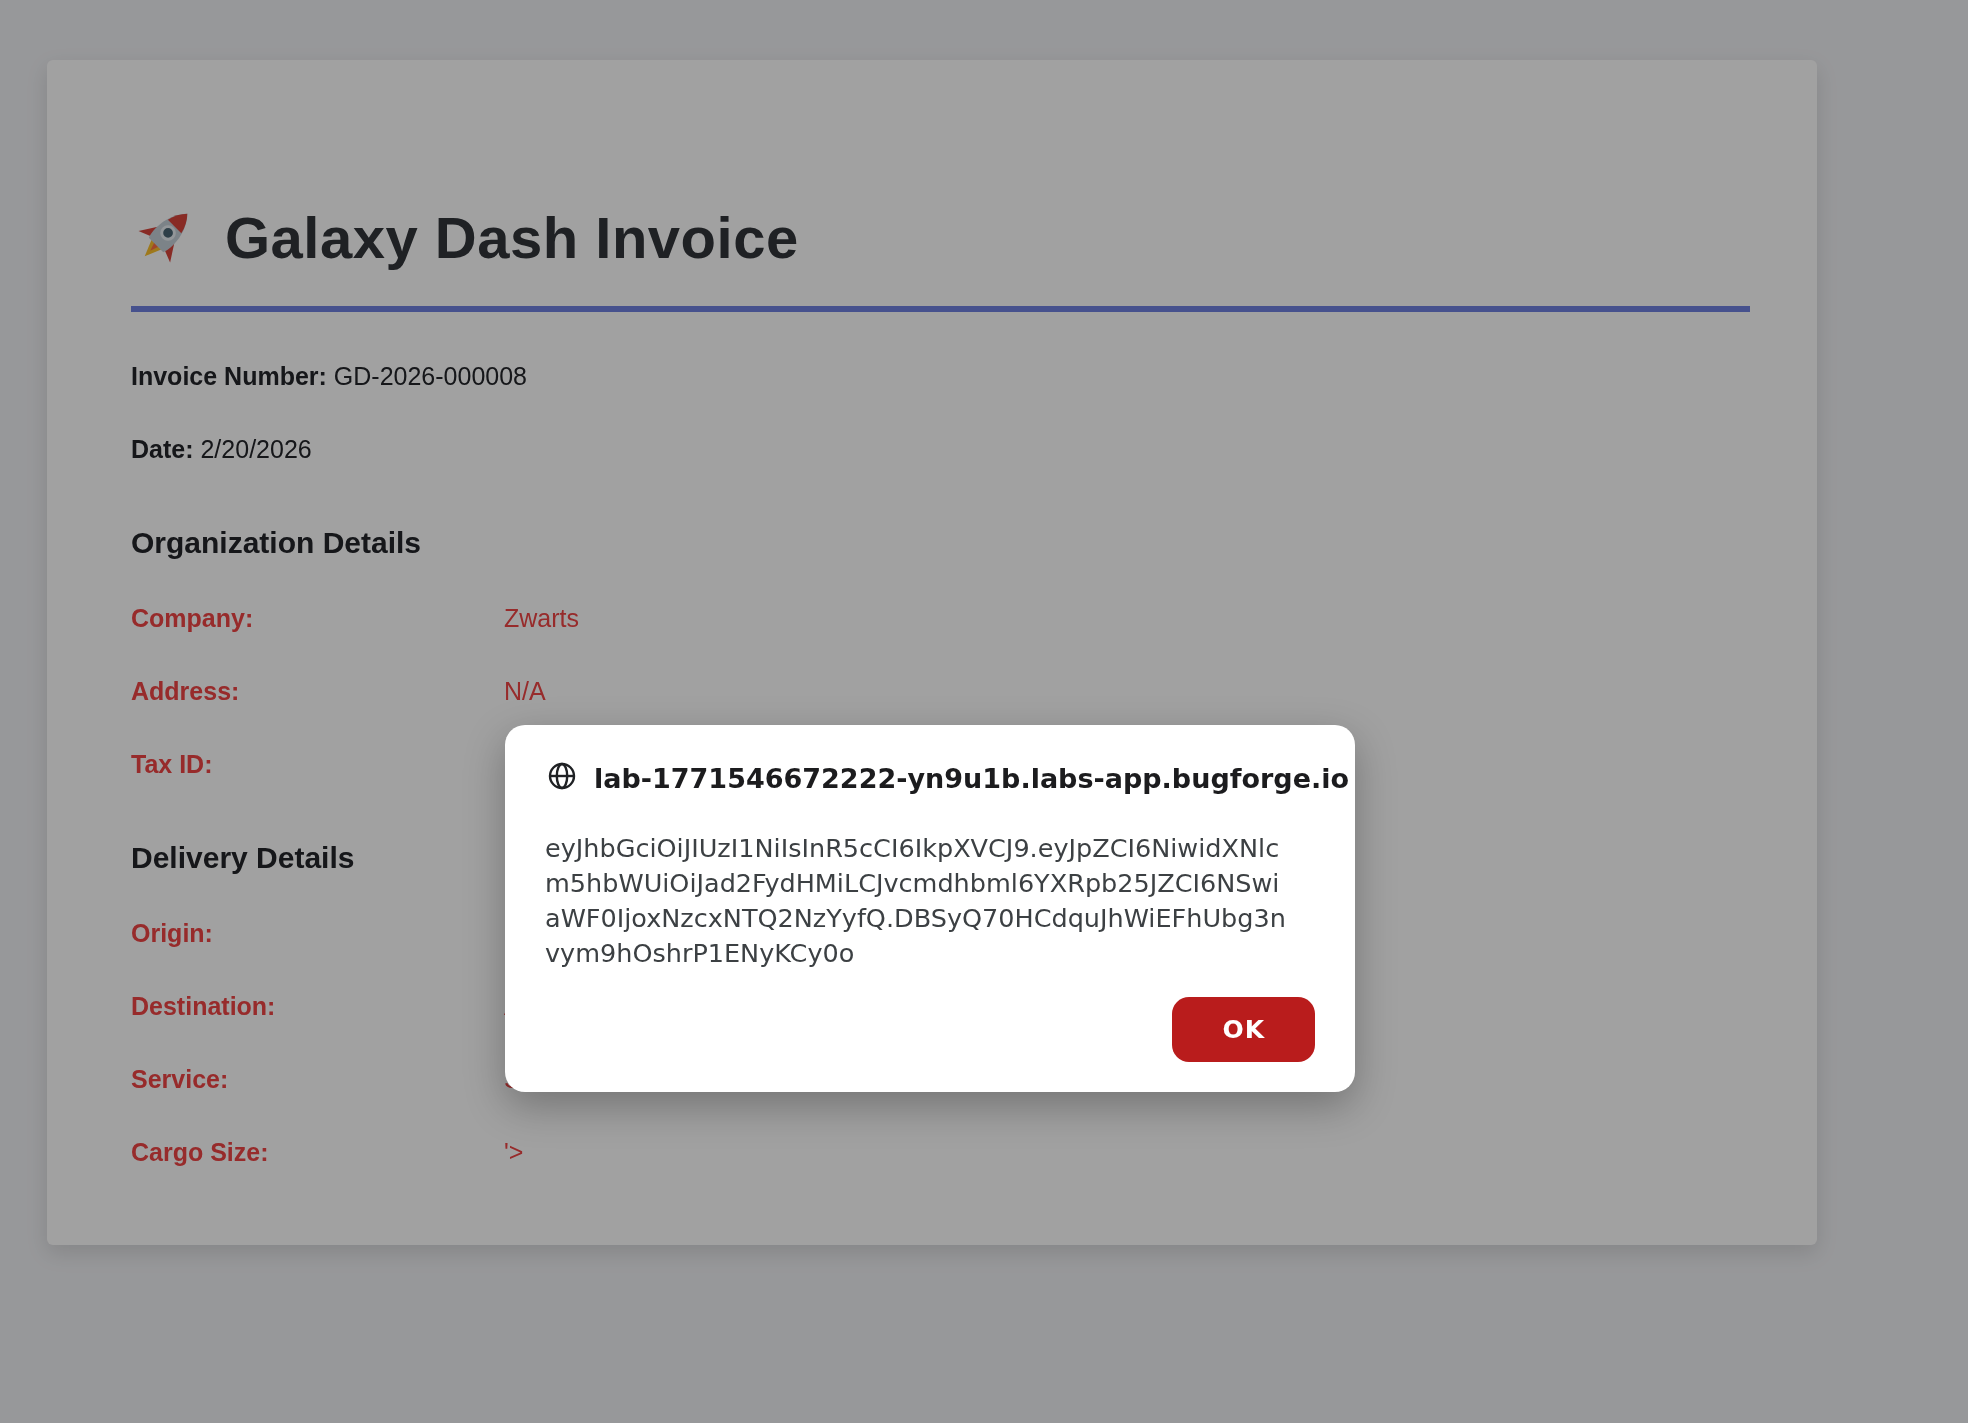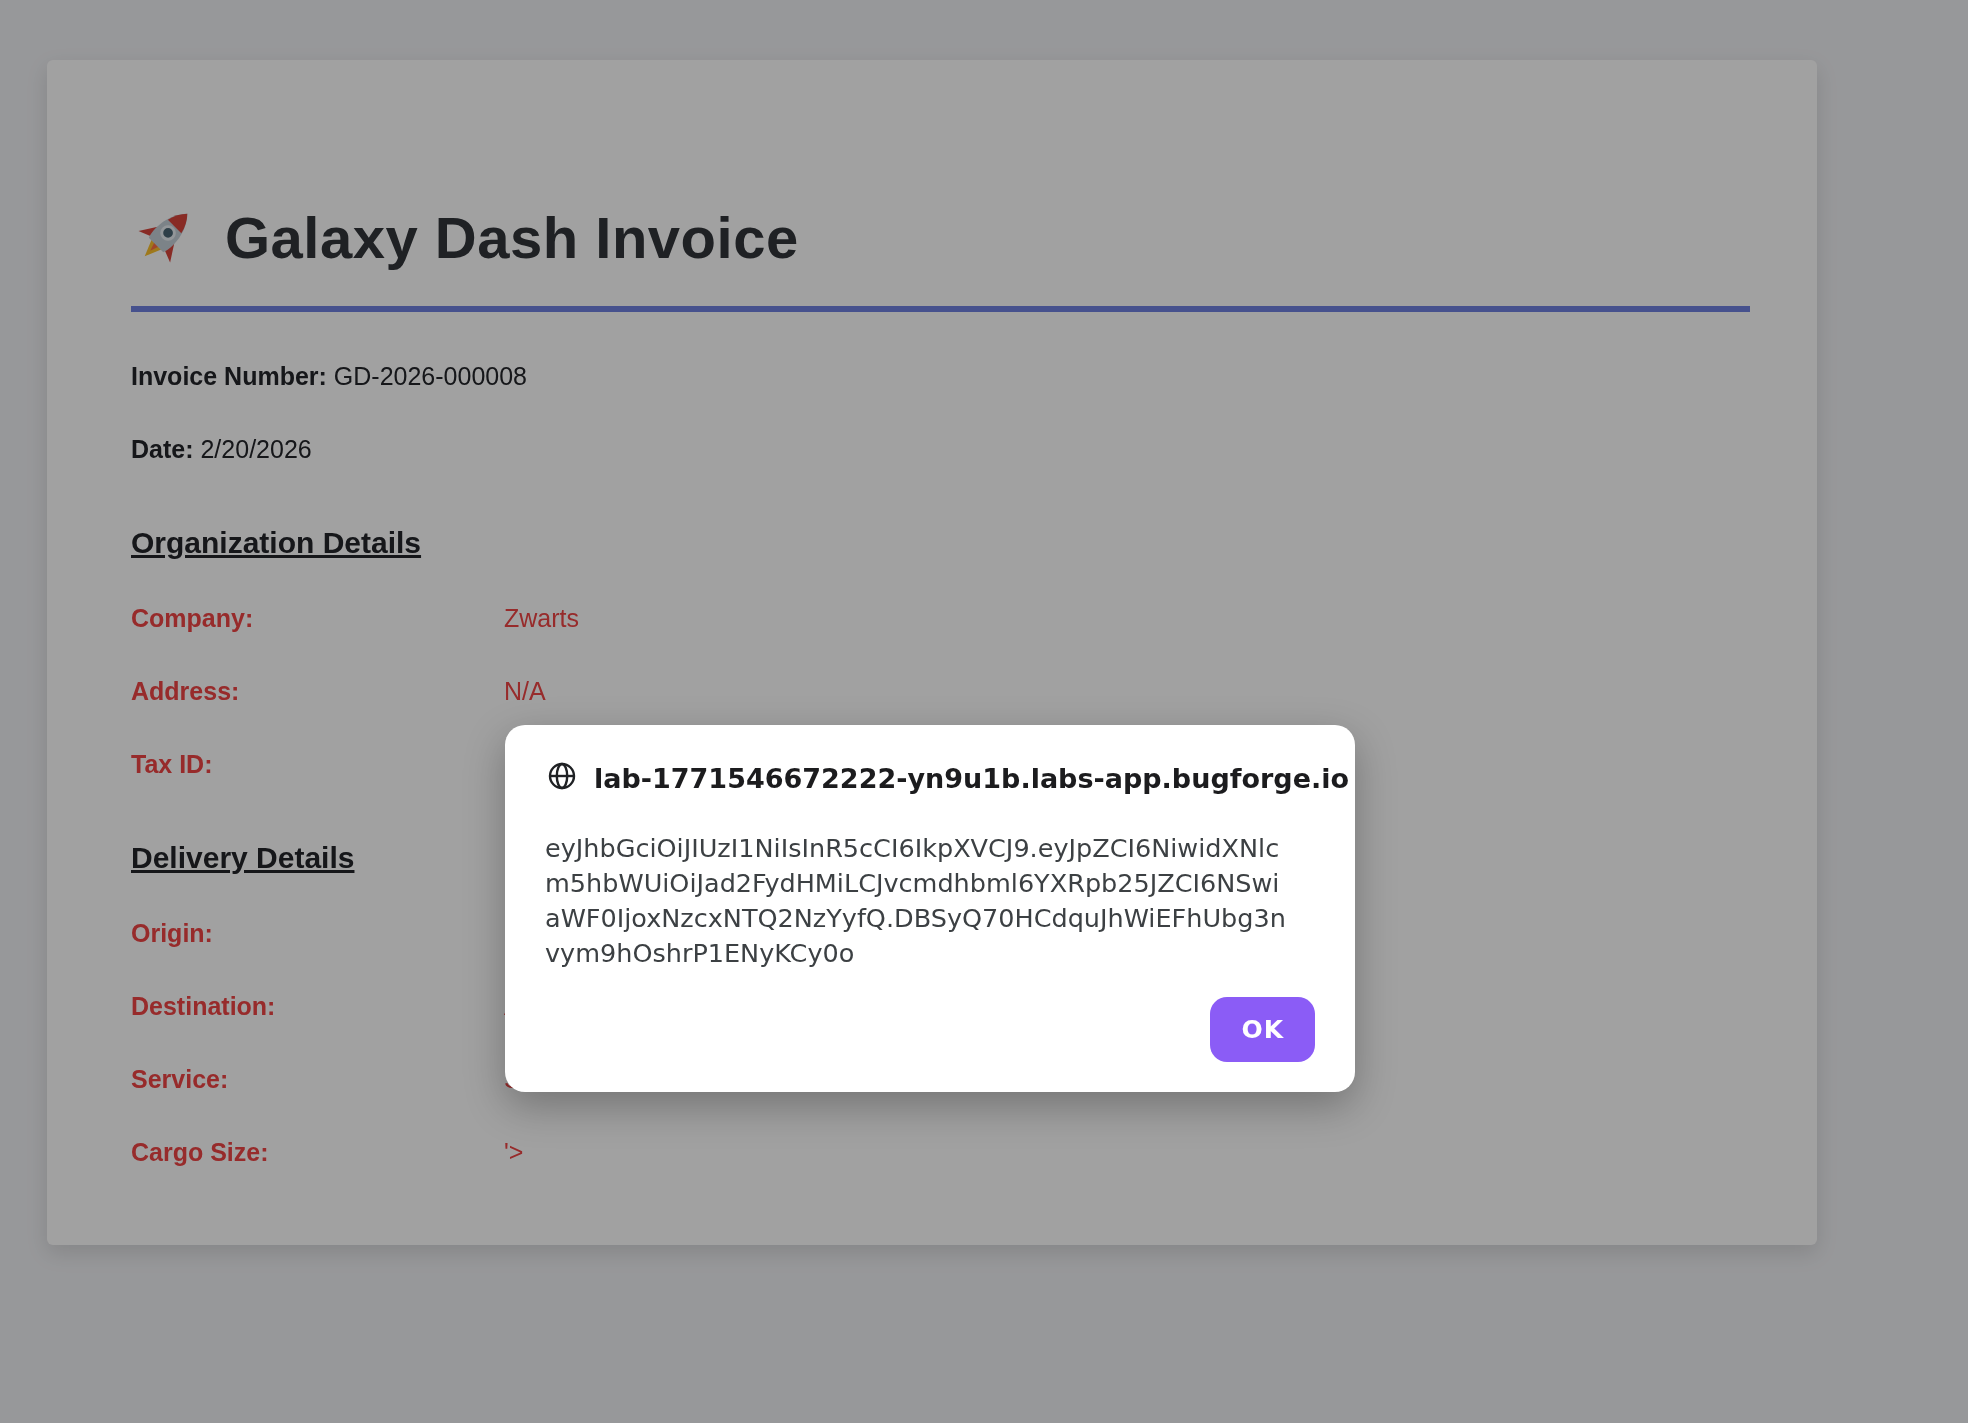--- a/index.html
+++ b/index.html
@@ -24,21 +24,21 @@
     font-size: 58px; font-weight: bold; color: #32353a; letter-spacing: 0.5px;
   }
   .accent-rule {
     margin-top: 32px; height: 6px; width: 1619px;
     background: #7080e0; border: none;
   }
   .meta-line { margin-top: 50px; font-size: 25px; color: #23252a; }
   .meta-line + .meta-line { margin-top: 44px; }
   .meta-line strong { font-weight: bold; }
   h2.section {
-    margin-top: 62px; font-size: 30px; font-weight: bold; color: #23252a; text-decoration: underline;
+    margin-top: 62px; font-size: 30px; font-weight: bold; color: #23252a;
   }
   .kv-row { display: flex; margin-top: 44px; font-size: 25px; color: #ef4444; }
   .kv-row .k { width: 373px; font-weight: bold; }
   .kv-row .v { font-weight: normal; text-align: right; }
   
   .scrim {
     position: absolute; inset: 0;
     background: rgba(0,0,0,0.37);
     z-index: 10;
   }
@@ -58,25 +58,25 @@
   .dialog-header .origin {
     font-size: 27px; font-weight: bold; color: #1c1c1e;
     white-space: nowrap;
   }
   .dialog-body { margin-top: 34px; }
   .dialog-body .tline {
     font-size: 25.5px; line-height: 35px; color: #3c4043; white-space: nowrap;
   }
   .dialog-footer { margin-top: 26px; display: flex; justify-content: flex-end; }
   .ok-btn {
-    background: #8b5cf6; color: #ffffff;
+    background: #b91c1c; color: #ffffff;
     border: none; border-radius: 17px;
     font-family: "DejaVu Sans", sans-serif;
     font-size: 25px; font-weight: bold; letter-spacing: 1px;
-    padding: 18px 31px; cursor: pointer;
+    padding: 18px 50px; cursor: pointer;
   }
   .icon { flex: 0 0 auto; display: inline-block; }
 </style>
 </head>
 <body>
 
 <div class="card">
   <div class="card-inner">
 
     <div class="title-row">

